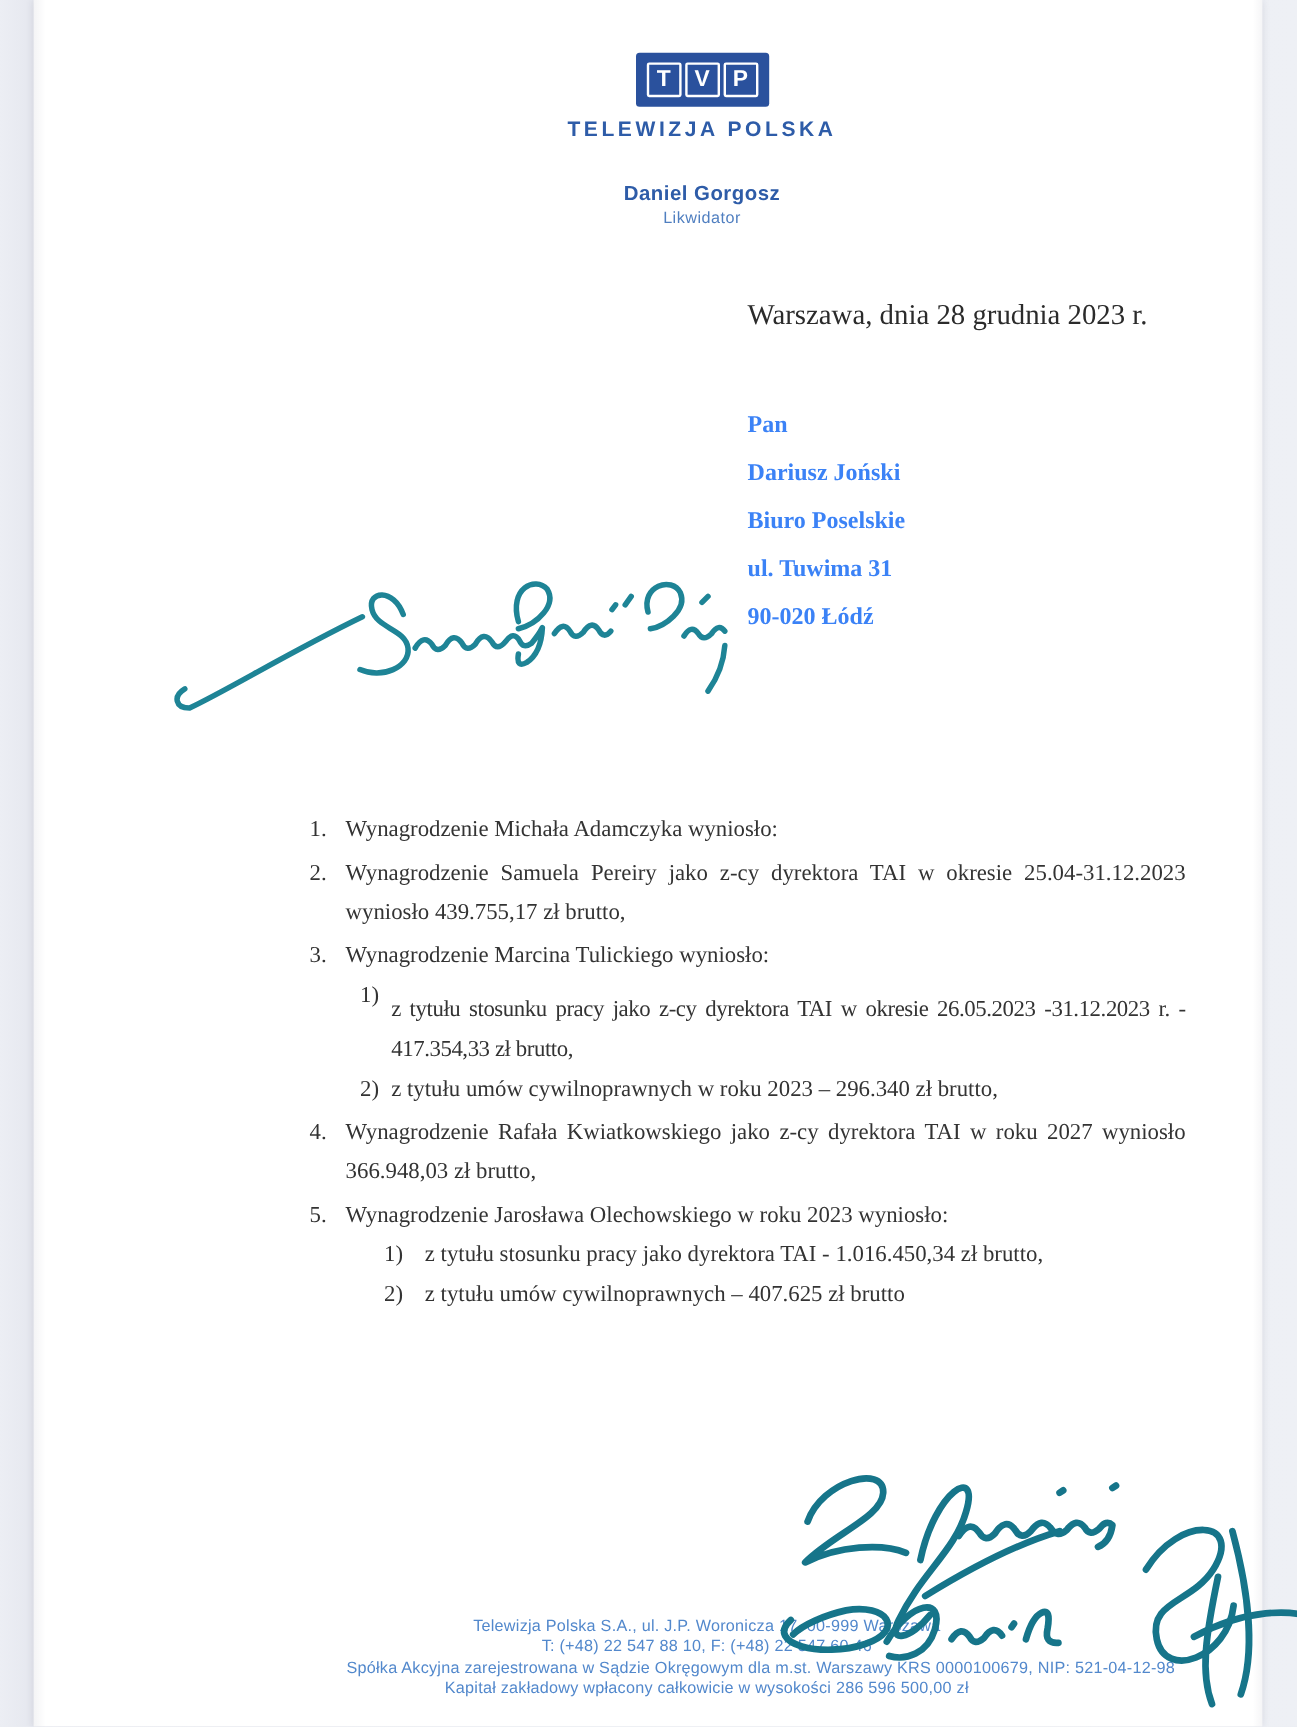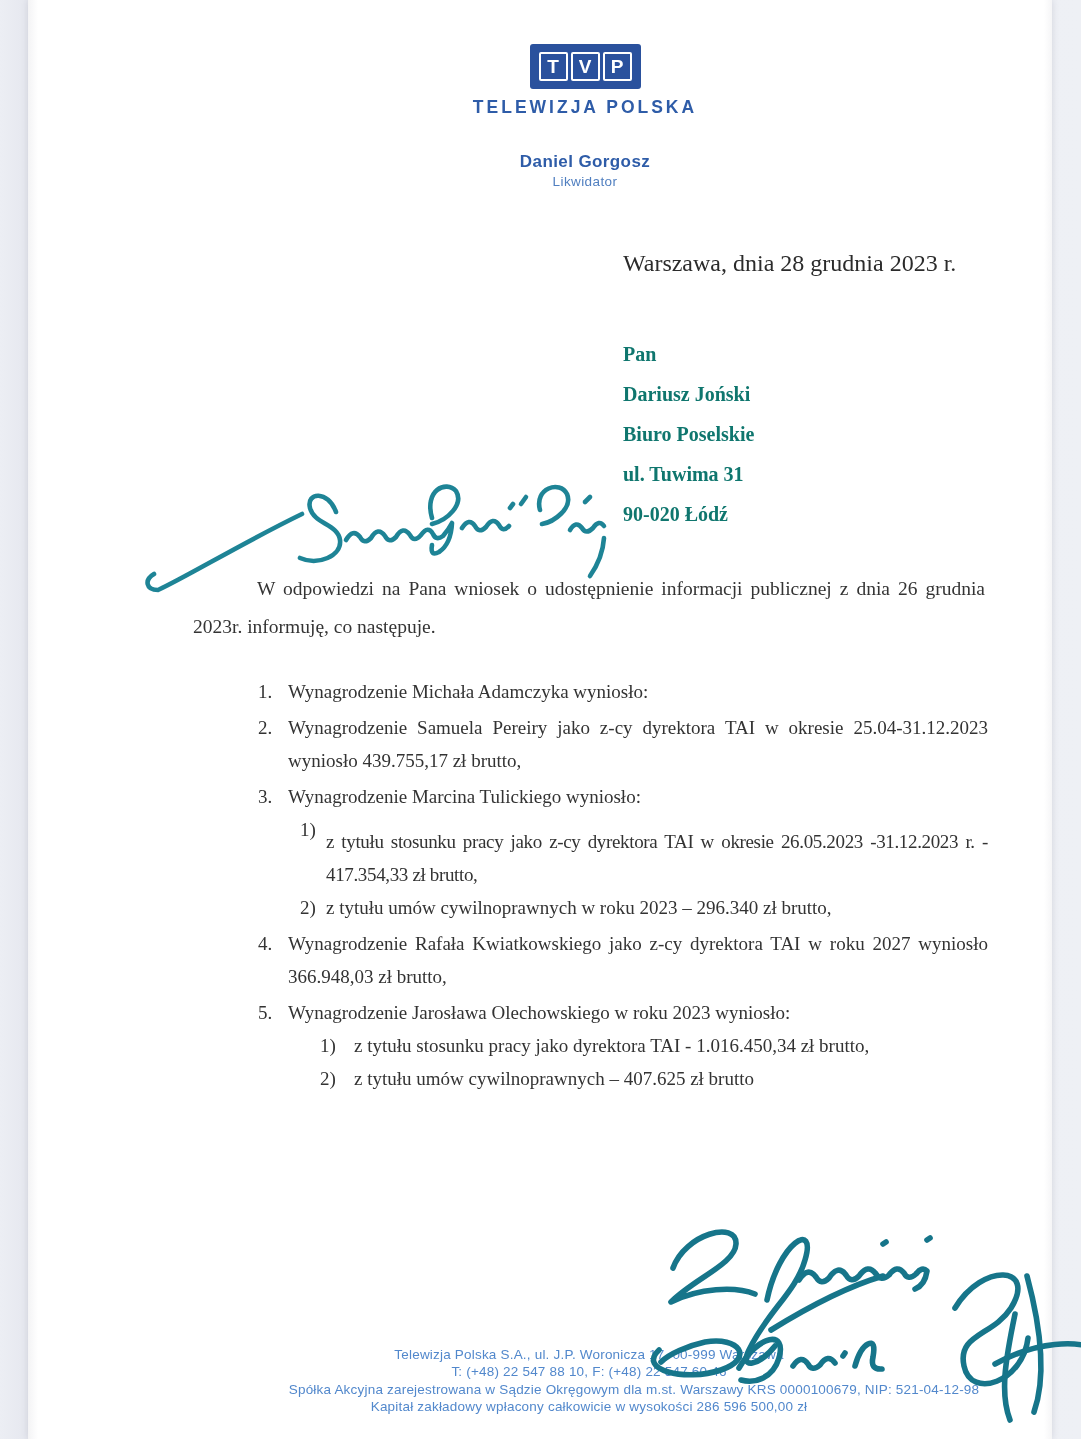--- a/index.html
+++ b/index.html
@@ -26,21 +26,21 @@
     border:2.5px solid #ffffff;border-radius:2px;color:#ffffff;font-weight:bold;
     font-size:19px;line-height:1;font-family:"Liberation Sans",sans-serif;}
   .brand{margin-top:8px;color:#2e5ca8;font-weight:bold;font-size:17.5px;letter-spacing:3px;}
   .sender{margin-top:34px;}
   .sender-name{color:#2e5ca8;font-weight:bold;font-size:17px;letter-spacing:.4px;}
   .sender-title{color:#507fc0;font-size:13.5px;margin-top:2px;letter-spacing:.4px;}
 
   
   .dateline{position:absolute;left:595px;top:250px;font-size:24px;color:#2b2b2b;}
   .recipient{position:absolute;left:595px;top:334px;font-size:20px;font-weight:bold;
-    line-height:40px;color:#0f766e;}
+    line-height:40px;color:#3b82f6;}
 
   
   .intro{position:absolute;left:165px;top:570px;width:792px;margin:0;
     font-size:19.5px;line-height:38px;text-align:justify;text-indent:64px;color:#343434;}
 
   
   .list{position:absolute;left:230px;top:672px;width:730px;font-size:19px;
     line-height:33px;color:#333333;}
   .item{display:flex;margin-top:3px;}
   .item .num{flex:0 0 30px;}
@@ -103,21 +103,20 @@
         <path d="M322,50 q7,-11 13,-2 q4,8 11,1 q7,-11 13,-2 q4,8 10,1"></path>
         <path d="M370,30 l3,-4"></path>
         <path d="M381,26 l5,-7"></path>
         <path d="M400,32 C394,10 420,2 427,16 C433,30 414,44 402,46"></path>
         <path d="M430,52 q6,-10 12,-2 q4,7 11,0 q6,-9 11,-2"></path>
         <path d="M445,24 l5,-5"></path>
         <path d="M464,60 C463,75 457,88 450,98"></path>
       </g>
     </svg>
 
-    <p class="intro">W odpowiedzi na Pana wniosek o udostępnienie informacji publicznej z dnia 26 grudnia 2023r. informuję, co następuje.</p>
 
     <div class="list">
       <div class="item">
         <span class="num">1.</span>
         <span class="txt">Wynagrodzenie Michała Adamczyka wyniosło:</span>
       </div>
 
       <div class="item">
         <span class="num">2.</span>
         <span class="txt">Wynagrodzenie Samuela Pereiry jako z-cy dyrektora TAI w okresie 25.04-31.12.2023 wyniosło 439.755,17 zł brutto,</span>

